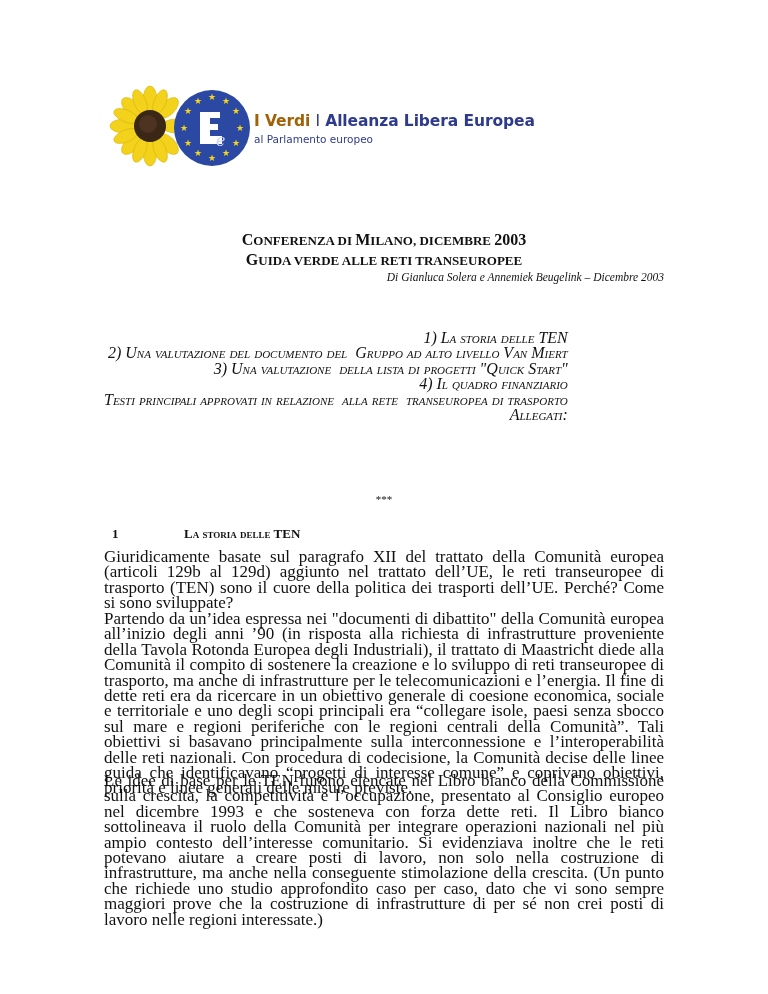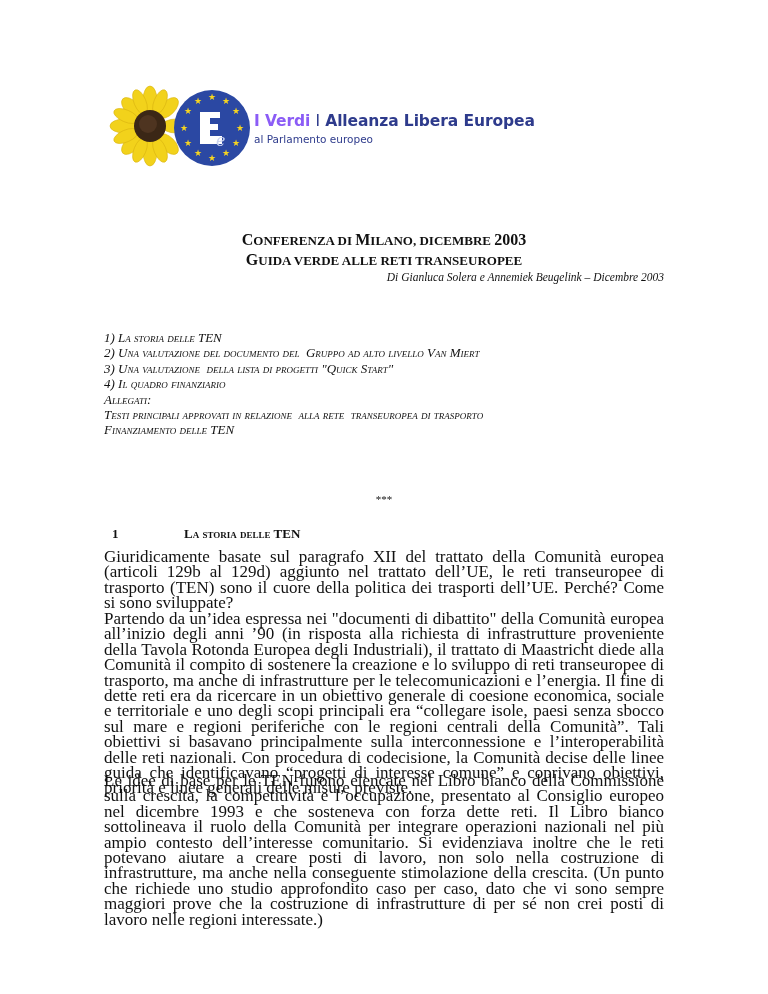--- a/index.html
+++ b/index.html
@@ -6,31 +6,31 @@
   body {
     width: 768px; height: 994px; position: relative; overflow: hidden;
     font-family: "Liberation Serif", "DejaVu Serif", serif;
     color: #111111;
   }
   .logo { position: absolute; left: 102px; top: 82px; width: 420px; height: 85px; }
   .logo svg { position: absolute; left: 0; top: 0; }
   .brand { position: absolute; left: 152px; top: 30px; white-space: nowrap;
     font-family: "DejaVu Sans", "Liberation Sans", sans-serif; }
   .brand-line1 { font-size: 15.5px; font-weight: bold; color: #2e3b8c; letter-spacing: -0.1px; }
-  .brand-line1 .verdi { color: #8b5cf6; }
+  .brand-line1 .verdi { color: #a16207; }
   .brand-line1 .sep { color: #2e3b8c; font-weight: normal; }
   .brand-line2 { font-size: 10.5px; color: #2e3b8c; margin-top: 3px; }
 
   .title-block { position: absolute; left: 0; width: 768px; top: 230px; text-align: center; }
   .title-line { font-weight: bold; font-size: 13px; line-height: 19px; font-variant: small-caps; }
   .title-line .big { font-size: 16px; }
   .author { position: absolute; right: 104px; top: 271px; font-style: italic; font-size: 11.5px; }
 
-  .toc { position: absolute; left: 104px; top: 330px; font-style: italic; font-size: 13px;
-    line-height: 15.4px; font-variant: small-caps; }
+  .toc { position: absolute; left: 104px; top: 330px; font-style: italic; font-size: 16px;
+    line-height: 15.4px; font-variant: small-caps; text-align: right; }
   .toc div { white-space: pre; }
 
   .stars { position: absolute; left: 0; width: 768px; top: 493px; text-align: center; font-size: 11px; }
 
   .section-head { position: absolute; left: 112px; top: 526px; font-weight: bold; font-size: 13px; }
   .section-head .num { display: inline-block; width: 72px; }
   .section-head .ttl { font-variant: small-caps; }
 
   .para { position: absolute; left: 104px; width: 560px; font-size: 17px; line-height: 15.4px;
     text-align: justify; }
@@ -98,23 +98,22 @@
   <div class="title-line"><span class="big">G</span><span>UIDA VERDE ALLE RETI TRANSEUROPEE</span></div>
 </div>
 
 <div class="author">Di Gianluca Solera e Annemiek Beugelink – Dicembre 2003</div>
 
 <div class="toc">
   <div>1) La storia delle TEN</div>
   <div>2) Una valutazione del documento del  Gruppo ad alto livello Van Miert</div>
   <div>3) Una valutazione  della lista di progetti "Quick Start"</div>
   <div>4) Il quadro finanziario</div>
+  <div>Testi principali approvati in relazione  alla rete  transeuropea di trasporto</div>
   <div>Allegati:</div>
-  <div>Testi principali approvati in relazione  alla rete  transeuropea di trasporto</div>
-  <div>Finanziamento delle TEN</div>
 </div>
 
 <div class="stars">***</div>
 
 <div class="section-head">
   <span class="num">1</span><span class="ttl">La storia delle TEN</span>
 </div>
 
 <div class="para p1">Giuridicamente basate sul paragrafo XII del trattato della Comunità europea (articoli 129b al 129d) aggiunto nel trattato dell’UE, le reti transeuropee di trasporto (TEN) sono il cuore della politica dei trasporti dell’UE. Perché? Come si sono sviluppate?</div>
 <div class="para p2">Partendo da un’idea espressa nei "documenti di dibattito" della Comunità europea all’inizio degli anni ’90 (in risposta alla richiesta di infrastrutture proveniente della Tavola Rotonda Europea degli Industriali), il trattato di Maastricht diede alla Comunità il compito di sostenere la creazione e lo sviluppo di reti transeuropee di trasporto, ma anche di infrastrutture per le telecomunicazioni e l’energia. Il fine di dette reti era da ricercare in un obiettivo generale di coesione economica, sociale e territoriale e uno degli scopi principali era “collegare isole, paesi senza sbocco sul mare e regioni periferiche con le regioni centrali della Comunità”. Tali obiettivi si basavano principalmente sulla interconnessione e l’interoperabilità delle reti nazionali. Con procedura di codecisione, la Comunità decise delle linee guida che identificavano “progetti di interesse comune” e coprivano obiettivi, priorità e linee generali delle misure previste.</div>

